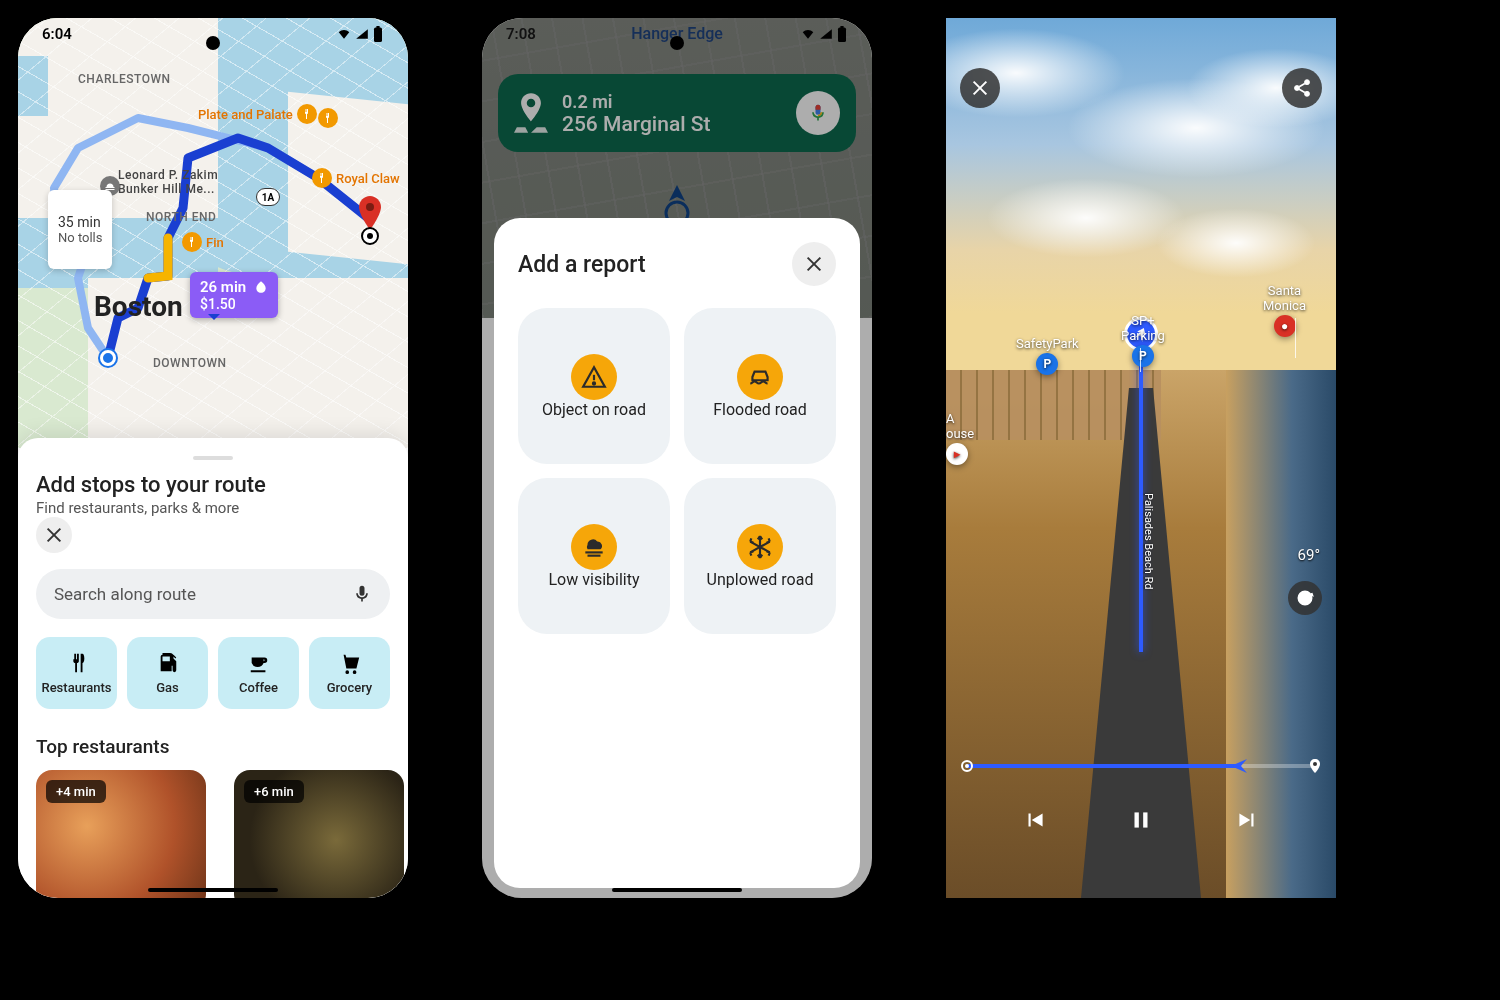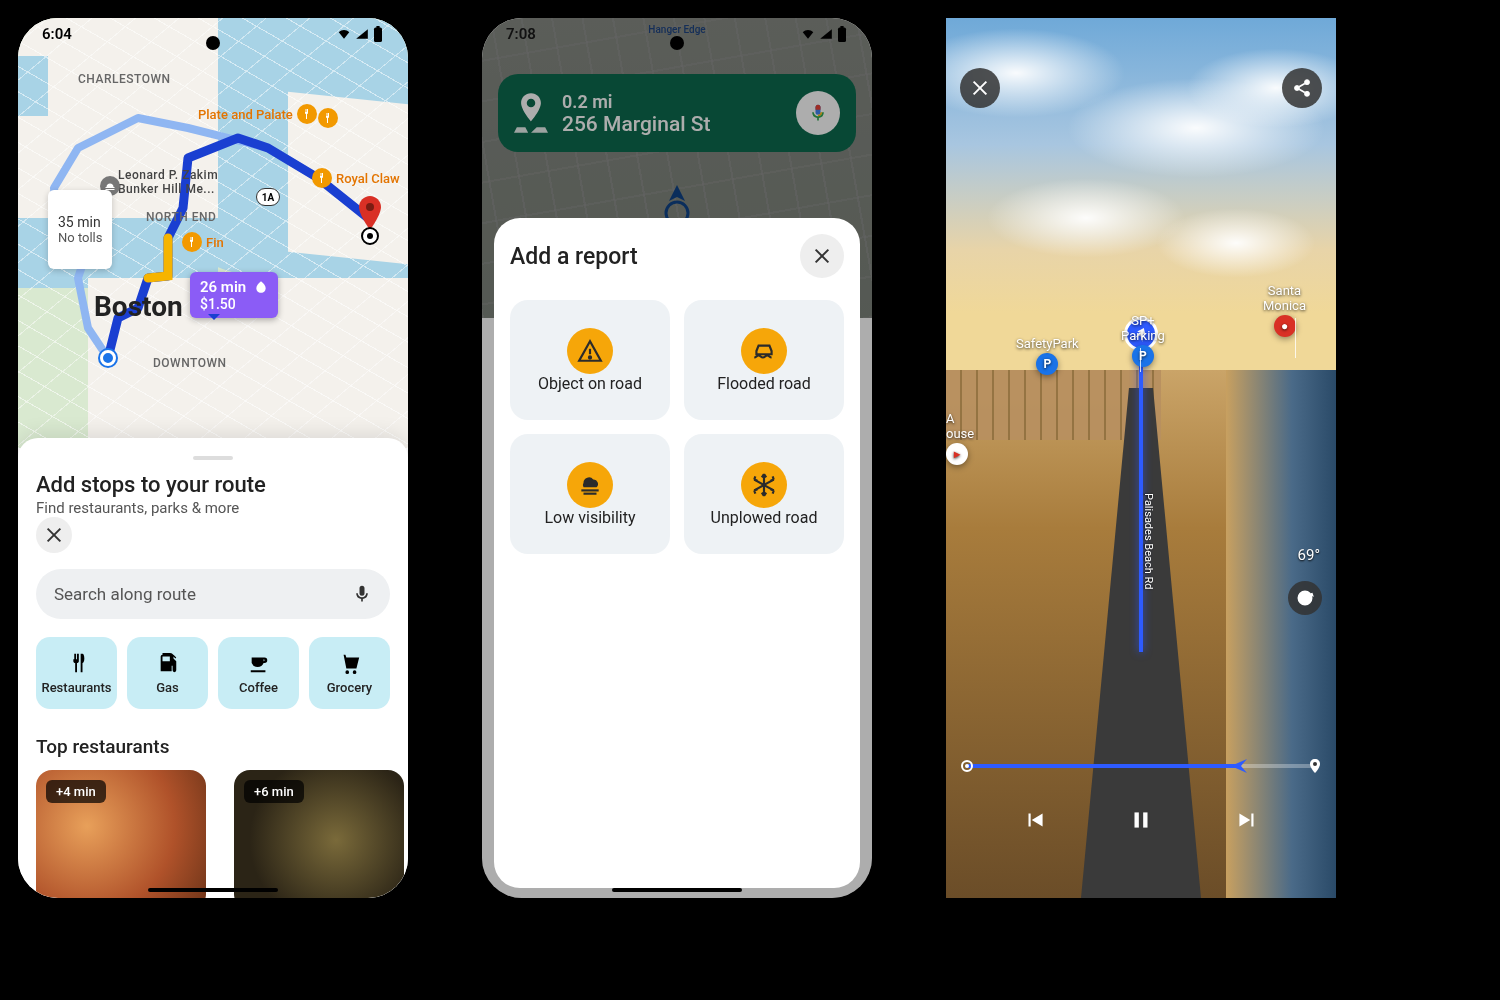--- a/index.html
+++ b/index.html
@@ -139,28 +139,28 @@
     background:#0d6b4e;border-radius:20px;display:flex;align-items:center;padding:0 16px;gap:14px;
     color:#fff;
   }
   .nav-card .dist{font-size:18px;font-weight:600;}
   .nav-card .street{font-size:21px;font-weight:500;}
   .mic{width:44px;height:44px;border-radius:50%;background:#fff;display:flex;align-items:center;justify-content:center;margin-left:auto;}
   .chev{position:absolute;left:50%;top:165px;transform:translateX(-50%);}
   .scrim{position:absolute;inset:0;background:rgba(0,0,0,.32);}
   .report-sheet{
     position:absolute;left:12px;right:12px;top:200px;bottom:10px;
-    background:#fff;border-radius:26px;padding:16px;
+    background:#fff;border-radius:26px;padding:24px;
   }
   .rs-head{display:flex;justify-content:space-between;align-items:center;margin-bottom:22px;}
   .rs-title{font-size:23px;font-weight:500;color:#222;}
   .rs-close{width:44px;height:44px;border-radius:50%;background:#eee;display:flex;align-items:center;justify-content:center;cursor:pointer;}
   .rs-grid{display:grid;grid-template-columns:1fr 1fr;gap:14px;}
   .rs-tile{
-    background:#eef2f5;border-radius:18px;height:120px;
+    background:#eef2f5;border-radius:29px;height:156px;
     display:flex;flex-direction:column;align-items:center;justify-content:center;
     cursor:pointer;
   }
   .rs-tile .circ{width:46px;height:46px;border-radius:50%;background:#f6a609;display:flex;align-items:center;justify-content:center;}
   .rs-tile .circ svg{width:26px;height:26px;stroke:#2b2b2b;stroke-width:2;fill:none;}
   .rs-tile .lbl{font-size:16px;color:#222;}
 
   
   .phone3 {
     left: 946px; top: 18px;
@@ -393,21 +393,21 @@
         </div>
     </div>
   </div>
   <div class="home-ind"></div>
 </div>
 
 <div class="phone phone2">
   <div class="notch"></div>
   <div class="map2">
     <div class="grid"></div>
-    <div style="position:absolute;left:50%;top:6px;transform:translateX(-50%);font-size:10px;color:#3878e0;font-weight:500">Hanger Edge</div>
+    <div style="position:absolute;left:50%;top:6px;transform:translateX(-50%);font-size:16px;color:#3878e0;font-weight:500">Hanger Edge</div>
     <svg class="chev" width="28" height="42" viewBox="0 0 28 42">
       <circle cx="14" cy="30" r="11" fill="none" stroke="#1a73e8" stroke-width="3"></circle>
       <path d="M14 2 L22 18 L14 14 L6 18 Z" fill="#1a73e8"></path>
     </svg>
   </div>
   <div class="status-bar" style="color:#111">
     <span>7:08</span>
     <span class="status-icons">
       <svg width="16" height="14" viewBox="0 0 24 24">
           <path d="M12 20l9-11c-5-5-13-5-18 0l9 11z"></path>

